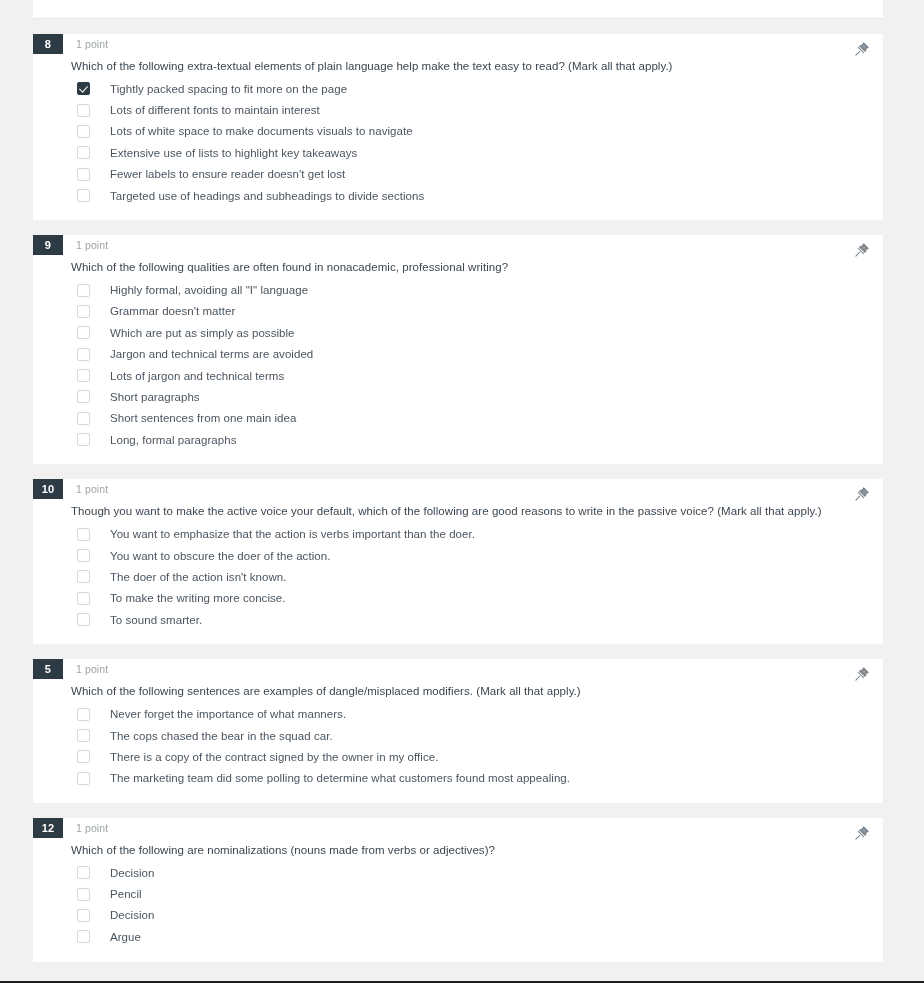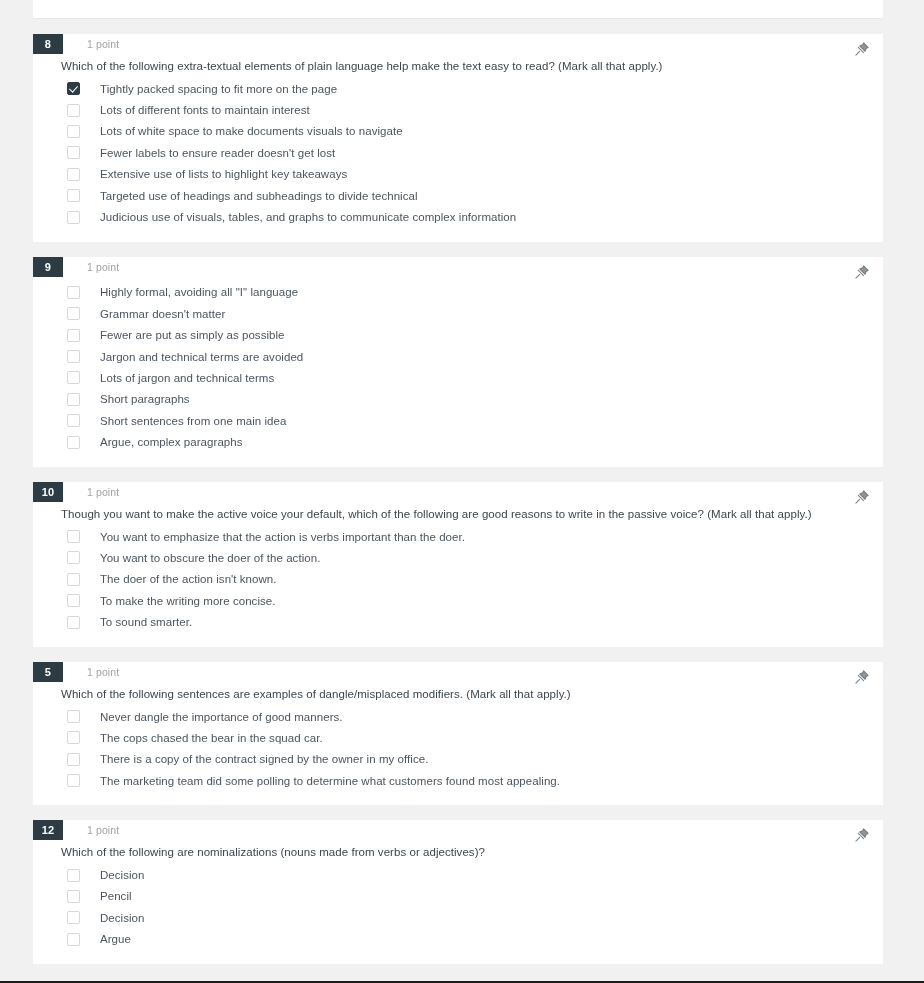--- a/index.html
+++ b/index.html
@@ -65,36 +65,36 @@
     line-height: 20px;
     text-align: center;
     letter-spacing: .2px;
     box-sizing: border-box;
     padding: 0 6px;
   }
 
   .q-points {
     color: #9ea4a8;
     font-size: 10.5px;
-    margin-left: 24px;
+    margin-left: 13px;
     letter-spacing: .1px;
     white-space: nowrap;
   }
 
   .pin-icon {
     position: absolute;
     right: 13px;
     top: 7px;
     width: 16px;
     height: 16px;
     opacity: .85;
   }
 
   .q-body {
-    padding-left: 28px;
+    padding-left: 38px;
     padding-top: 5px;
   }
 
   .q-text {
     font-size: 11.5px;
     color: #3b4650;
     line-height: 15px;
     margin: 0 0 4px 0;
     letter-spacing: .05px;
   }
@@ -204,83 +204,80 @@
             <li class="option-row">
               <span class="checkbox"></span>
               <span class="option-label">Lots of different fonts to maintain interest</span>
             </li>
             <li class="option-row">
               <span class="checkbox"></span>
               <span class="option-label">Lots of white space to make documents visuals to navigate</span>
             </li>
             <li class="option-row">
               <span class="checkbox"></span>
+              <span class="option-label">Extensive use of lists to highlight key takeaways</span>
+            </li>
+            <li class="option-row">
+              <span class="checkbox"></span>
               <span class="option-label">Fewer labels to ensure reader doesn't get lost</span>
             </li>
             <li class="option-row">
               <span class="checkbox"></span>
-              <span class="option-label">Extensive use of lists to highlight key takeaways</span>
-            </li>
-            <li class="option-row">
-              <span class="checkbox"></span>
-              <span class="option-label">Targeted use of headings and subheadings to divide technical</span>
-            </li>
-            <li class="option-row">
-              <span class="checkbox"></span>
-              <span class="option-label">Judicious use of visuals, tables, and graphs to communicate complex information</span>
+              <span class="option-label">Targeted use of headings and subheadings to divide sections</span>
             </li>
           </ul>
         </div>
       </div>
       <div class="gap"></div>
       <div class="question-card">
         <div class="q-head">
           <div class="q-number">9</div>
           <div class="q-points">1 point</div>
         </div>
         <span class="pin-icon"><svg viewBox="0 0 16 16" width="16" height="16" aria-hidden="true">
             <g fill="none" stroke="#64707a" stroke-width="1.1" stroke-linecap="round" stroke-linejoin="round">
               <path d="M9.6 1.9 L14.1 6.4 L12.2 7.2 L11.0 10.2 L5.8 5.0 L8.8 3.8 Z" fill="#7a848d" stroke="#5b666f"></path>
               <path d="M5.6 10.4 L1.9 14.1"></path>
               <path d="M4.3 6.4 L9.6 11.7"></path>
             </g>
           </svg></span>
         <div class="q-body">
+          <p class="q-text">Which of the following qualities are often found in nonacademic, professional writing?</p>
           <ul class="options">
             <li class="option-row">
               <span class="checkbox"></span>
               <span class="option-label">Highly formal, avoiding all "I" language</span>
             </li>
             <li class="option-row">
               <span class="checkbox"></span>
               <span class="option-label">Grammar doesn't matter</span>
             </li>
             <li class="option-row">
               <span class="checkbox"></span>
-              <span class="option-label">Fewer are put as simply as possible</span>
+              <span class="option-label">Which are put as simply as possible</span>
             </li>
             <li class="option-row">
               <span class="checkbox"></span>
               <span class="option-label">Jargon and technical terms are avoided</span>
             </li>
             <li class="option-row">
               <span class="checkbox"></span>
               <span class="option-label">Lots of jargon and technical terms</span>
             </li>
             <li class="option-row">
               <span class="checkbox"></span>
               <span class="option-label">Short paragraphs</span>
             </li>
             <li class="option-row">
               <span class="checkbox"></span>
               <span class="option-label">Short sentences from one main idea</span>
             </li>
             <li class="option-row">
               <span class="checkbox"></span>
-              <span class="option-label">Argue, complex paragraphs</span>
+              <span class="option-label">Long, formal paragraphs</span>
             </li>
           </ul>
         </div>
       </div>
       <div class="gap"></div>
       <div class="question-card">
         <div class="q-head">
           <div class="q-number">10</div>
           <div class="q-points">1 point</div>
         </div>
@@ -328,21 +325,21 @@
               <path d="M9.6 1.9 L14.1 6.4 L12.2 7.2 L11.0 10.2 L5.8 5.0 L8.8 3.8 Z" fill="#7a848d" stroke="#5b666f"></path>
               <path d="M5.6 10.4 L1.9 14.1"></path>
               <path d="M4.3 6.4 L9.6 11.7"></path>
             </g>
           </svg></span>
         <div class="q-body">
           <p class="q-text">Which of the following sentences are examples of dangle/misplaced modifiers. (Mark all that apply.)</p>
           <ul class="options">
             <li class="option-row">
               <span class="checkbox"></span>
-              <span class="option-label">Never dangle the importance of good manners.</span>
+              <span class="option-label">Never forget the importance of what manners.</span>
             </li>
             <li class="option-row">
               <span class="checkbox"></span>
               <span class="option-label">The cops chased the bear in the squad car.</span>
             </li>
             <li class="option-row">
               <span class="checkbox"></span>
               <span class="option-label">There is a copy of the contract signed by the owner in my office.</span>
             </li>
             <li class="option-row">

